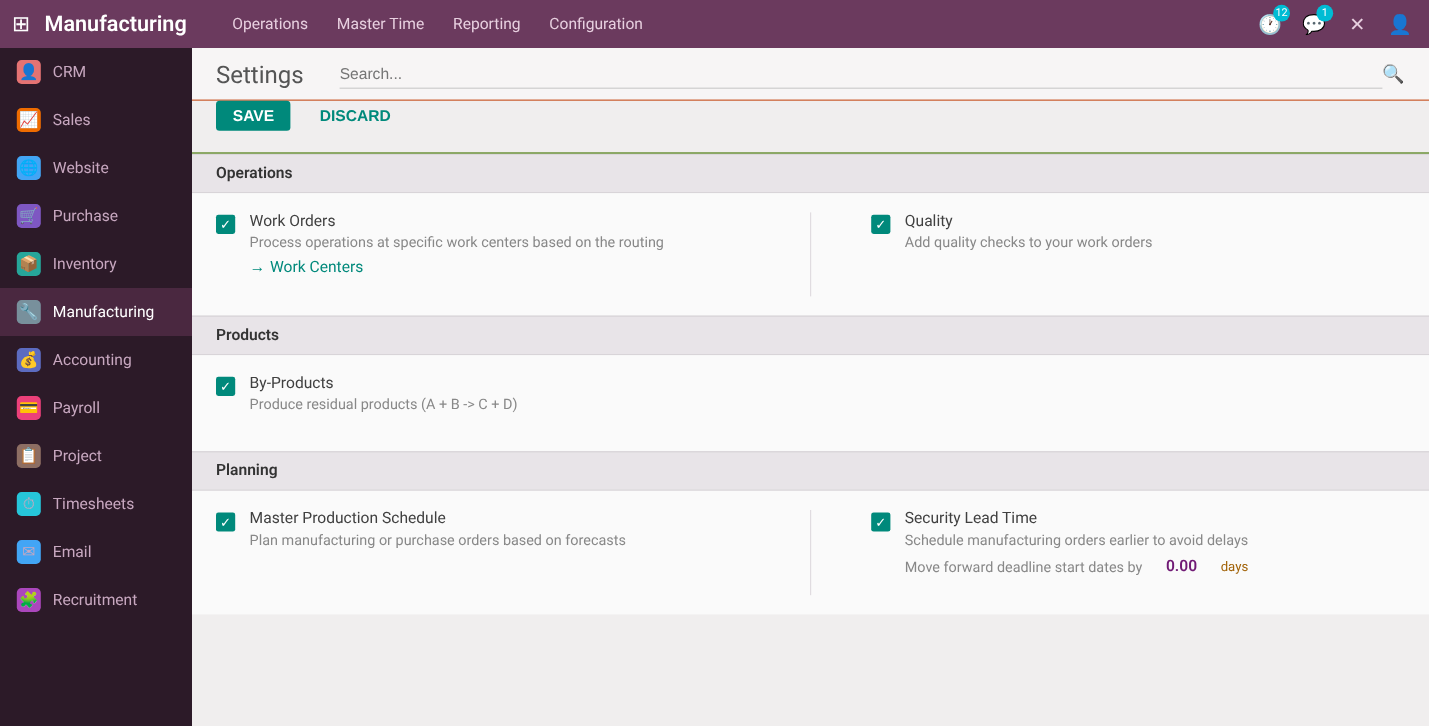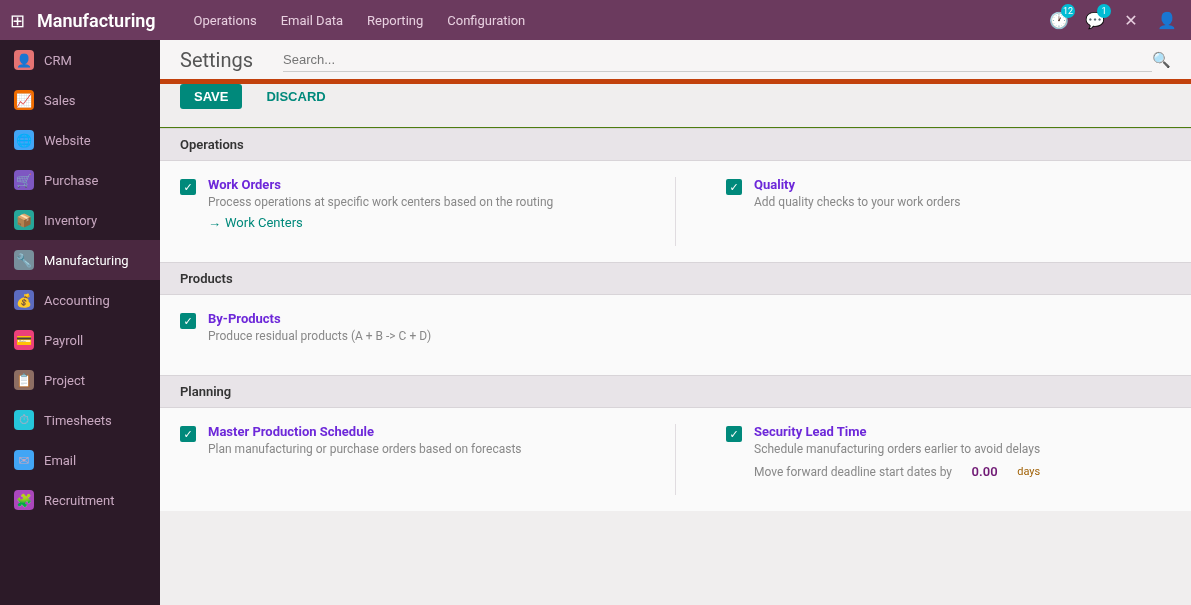--- a/index.html
+++ b/index.html
@@ -43,21 +43,21 @@
     .main {
       position: fixed; top: 40px; left: 160px; right: 0; bottom: 0;
       overflow-y: auto;
       background: #f0eeee;
     }
     .settings-search {
       position: fixed; top: 40px; right: 0; left: 160px; height: 44px;
       background: #f7f5f5;
       display: flex; align-items: center;
       padding: 6px 20px;
-      border-bottom: 5px solid #c2410c;
+      border-bottom: 1px solid #c2410c;
       z-index: 50;
     }
     .search-input {
       border: none; background: transparent; outline: none;
       font-size: 13px; color: #666; width: 100%;
       border-bottom: 1px solid #ccc;
       padding: 4px 0;
     }
     .search-icon { color: #888; margin-left: auto; font-size: 15px; }
 
@@ -109,21 +109,21 @@
       margin-bottom: 16px;
     }
     .checkbox {
       width: 16px; height: 16px;
       background: #00897b;
       border-radius: 2px;
       display: flex; align-items: center; justify-content: center;
       flex-shrink: 0; margin-top: 2px; cursor: pointer;
     }
     .checkbox::after { content: '✓'; color: #fff; font-size: 11px; }
-    .feature-title { font-size: 13px; font-weight: 700; color: #6d28d9; margin-bottom: 3px; }
+    .feature-title { font-size: 13px; font-weight: 400; color: #404040; margin-bottom: 3px; }
     .feature-desc { font-size: 12px; color: #888; }
     .feature-link {
       display: flex; align-items: center; gap: 4px;
       color: #00897b; font-size: 13px; margin-top: 6px; cursor: pointer;
     }
     .feature-link::before { content: '→'; }
     .security-lead-row {
       display: flex; align-items: center; gap: 8px; margin-top: 8px; justify-content: space-between;
     }
     .security-lead-text { font-size: 12px; color: #888; }
@@ -147,21 +147,21 @@
     .icon-recruitment { background: #ab47bc; }
   </style>
 </head>
 <body>
 
 <div class="topnav">
   <div class="topnav-grid">⊞</div>
   <div class="topnav-title">Manufacturing</div>
   <div class="topnav-menu">
     <div class="topnav-menu-item">Operations</div>
-    <div class="topnav-menu-item">Email Data</div>
+    <div class="topnav-menu-item">Master Time</div>
     <div class="topnav-menu-item">Reporting</div>
     <div class="topnav-menu-item">Configuration</div>
   </div>
   <div class="topnav-right">
     <div class="topnav-icon-btn">
       🕐
       <span class="topnav-badge">12</span>
     </div>
     <div class="topnav-icon-btn">
       💬

